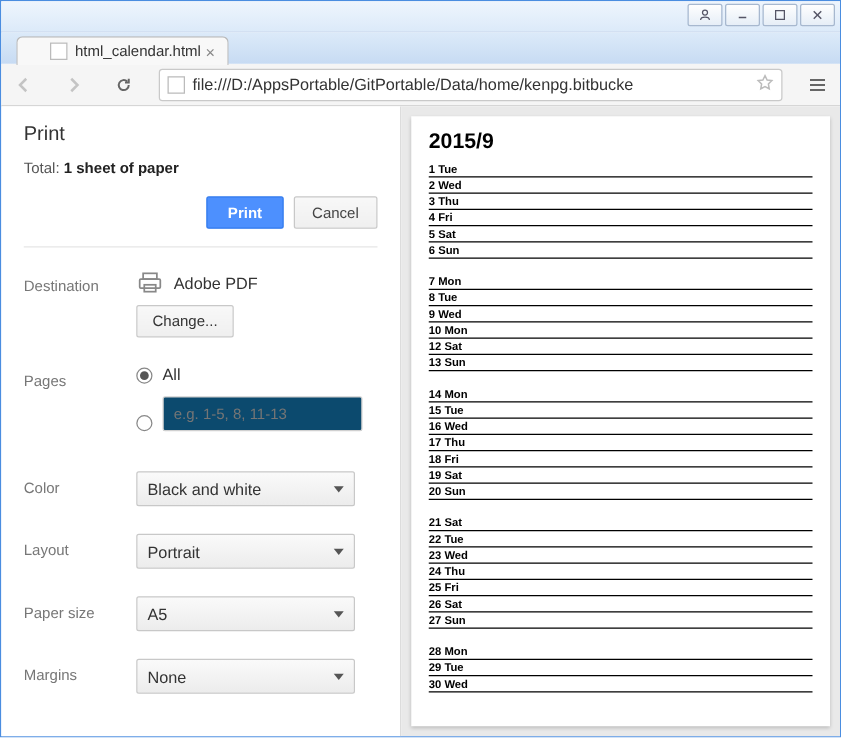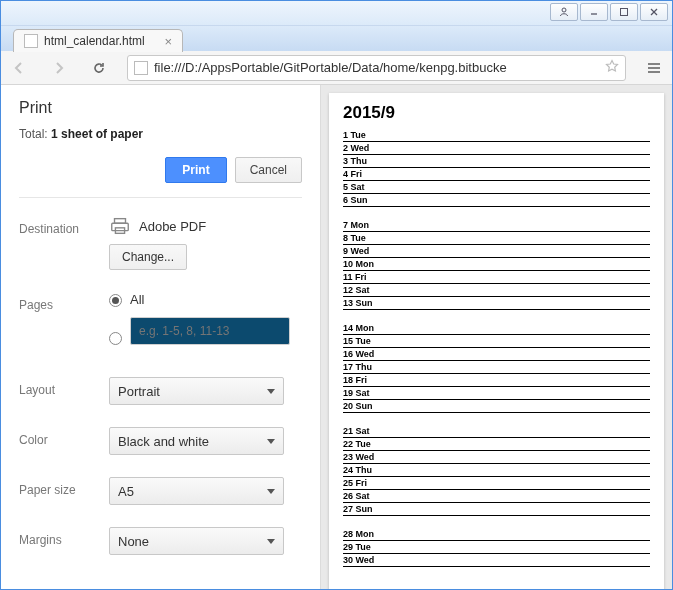--- a/index.html
+++ b/index.html
@@ -24,21 +24,21 @@
 
   .tabstrip {
     height: 25px; background: linear-gradient(#dceaf9,#c7dbf3);
     display: flex; align-items: flex-end; padding-left: 12px;
     position: relative;
   }
   .tab {
     height: 23px; min-width: 170px; background: #f8f8f8;
     border: 1px solid #b7b7b7; border-bottom: none;
     border-top-left-radius: 5px; border-top-right-radius: 5px;
-    display: flex; align-items: center; padding: 0 8px 0 10px;
+    display: flex; align-items: center; padding: 0 8px 0 26px;
     font-size: 12px; color: #333; position: relative; top: 1px;
   }
   .tab .favicon { width: 14px; height: 14px; margin-right: 6px; border: 1px solid #bbb; background: #fff; }
   .tab .close { margin-left: auto; color: #888; font-size: 13px; padding: 0 2px; }
 
   .toolbar {
     height: 34px; background: #f5f5f5; border-bottom: 1px solid #d6d6d6;
     display: flex; align-items: center; padding: 0 6px; gap: 16px;
   }
   .navbtn { width: 24px; height: 24px; display: flex; align-items: center; justify-content: center; color: #777; }
@@ -222,34 +222,34 @@
             <span>All</span>
           </div>
           <div class="radio-row">
             <span class="radio"></span>
             <input class="text-input" placeholder="e.g. 1-5, 8, 11-13" style="">
           </div>
         </div>
       </div>
 
       <div class="setting-row">
+        <div class="setting-label">Color</div>
+        <div class="setting-body">
+          <div class="select">
+            <span>Black and white</span>
+            <span class="caret"></span>
+          </div>
+        </div>
+      </div>
+
+      <div class="setting-row">
         <div class="setting-label">Layout</div>
         <div class="setting-body">
           <div class="select">
             <span>Portrait</span>
-            <span class="caret"></span>
-          </div>
-        </div>
-      </div>
-
-      <div class="setting-row">
-        <div class="setting-label">Color</div>
-        <div class="setting-body">
-          <div class="select">
-            <span>Black and white</span>
             <span class="caret"></span>
           </div>
         </div>
       </div>
 
       <div class="setting-row">
         <div class="setting-label">Paper size</div>
         <div class="setting-body">
           <div class="select">
             <span>A5</span>
@@ -279,21 +279,20 @@
               <div class="day-line">3 Thu</div>
               <div class="day-line">4 Fri</div>
               <div class="day-line">5 Sat</div>
               <div class="day-line">6 Sun</div>
             </div>
             <div class="week-block">
               <div class="day-line">7 Mon</div>
               <div class="day-line">8 Tue</div>
               <div class="day-line">9 Wed</div>
               <div class="day-line">10 Mon</div>
-              <div class="day-line">11 Fri</div>
               <div class="day-line">12 Sat</div>
               <div class="day-line">13 Sun</div>
             </div>
             <div class="week-block">
               <div class="day-line">14 Mon</div>
               <div class="day-line">15 Tue</div>
               <div class="day-line">16 Wed</div>
               <div class="day-line">17 Thu</div>
               <div class="day-line">18 Fri</div>
               <div class="day-line">19 Sat</div>

